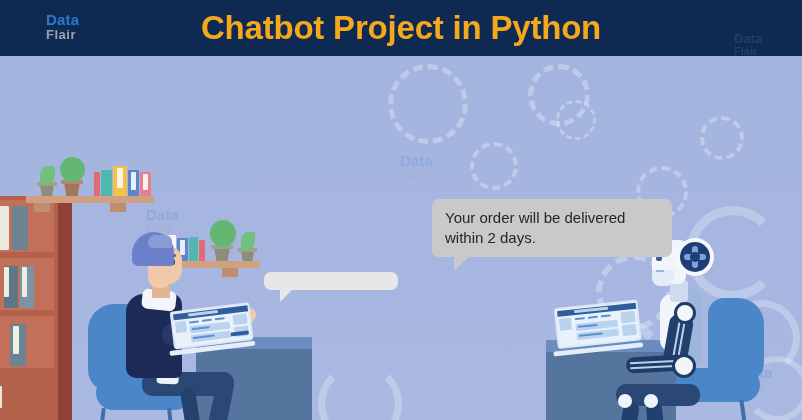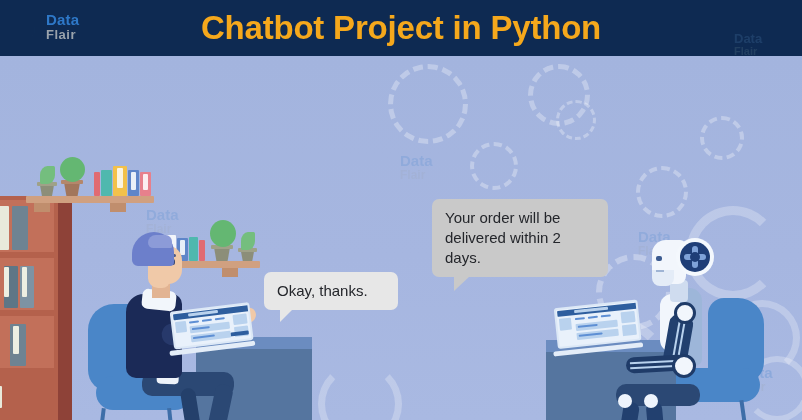--- a/index.html
+++ b/index.html
@@ -129,21 +129,21 @@
   #robot .thigh{position:absolute;left:6px;top:148px;width:84px;height:22px;background:#2B4874;border-radius:10px;}
   #robot .shin{position:absolute;background:#22406F;border-radius:7px;}
   #robot .kneep{position:absolute;border-radius:50%;background:#EEF4FC;}
 
   
   .bub{position:absolute;background:#E7E7E7;border-radius:7px;
        color:#24262B;font-size:15px;line-height:20px;padding:9px 13px;box-sizing:border-box;}
   .bub .tail{position:absolute;width:0;height:0;}
   #bub1{left:214px;top:77px;width:185px;}
   #bub1 .tail{left:18px;bottom:-13px;border-left:14px solid #E7E7E7;border-bottom:14px solid transparent;}
-  #bub2{left:432px;top:143px;width:176px;background:#C9C9C9;}
+  #bub2{left:432px;top:143px;width:240px;background:#C9C9C9;}
   #bub2 .tail{left:22px;bottom:-14px;border-left:16px solid #C9C9C9;border-bottom:15px solid transparent;}
   #bub3{left:264px;top:216px;width:134px;}
   #bub3 .tail{left:16px;bottom:-12px;border-left:13px solid #E7E7E7;border-bottom:13px solid transparent;}
 </style>
 </head>
 <body>
 
 <div id="shot">
 
   <div id="header">
@@ -398,18 +398,17 @@
       <div class="base"></div>
     </div>
 
 
     <div class="bub" id="bub2">
       <span>Your order will be delivered within 2 days.</span>
       <span class="tail"></span>
     </div>
 
     <div class="bub" id="bub3">
-      <span>Okay, thanks.</span>
       <span class="tail"></span>
     </div>
 
   </div>
 </div>
 
 </body></html>

